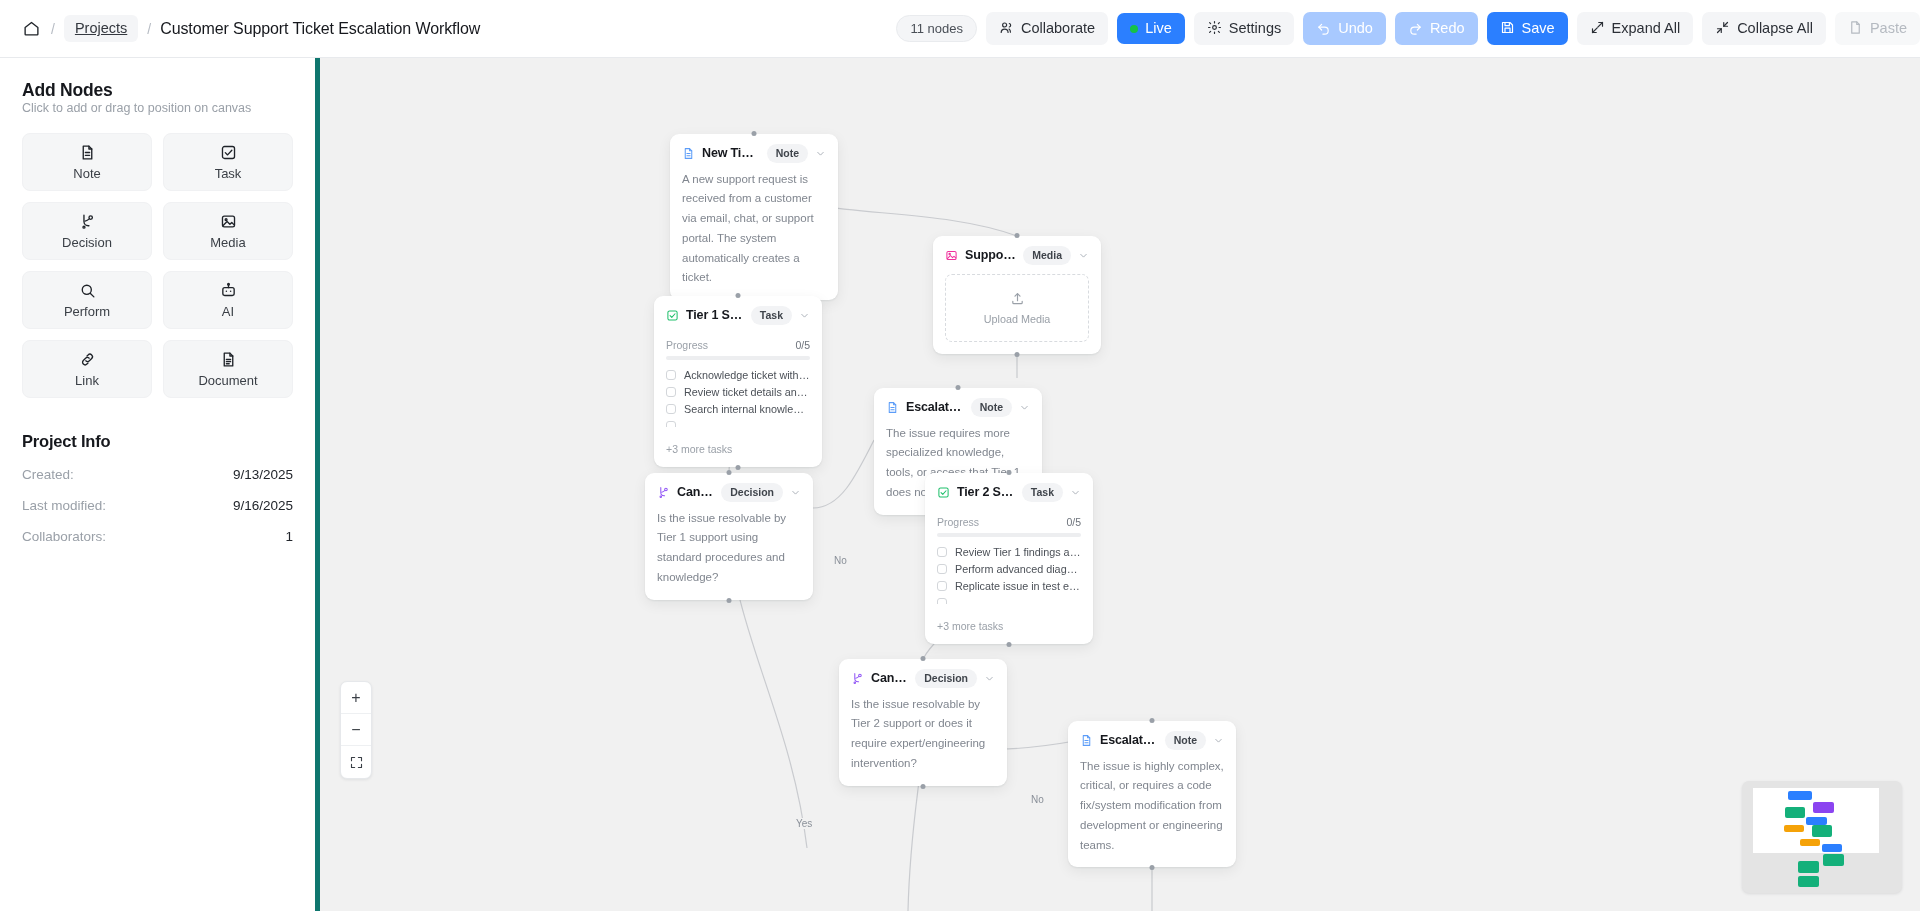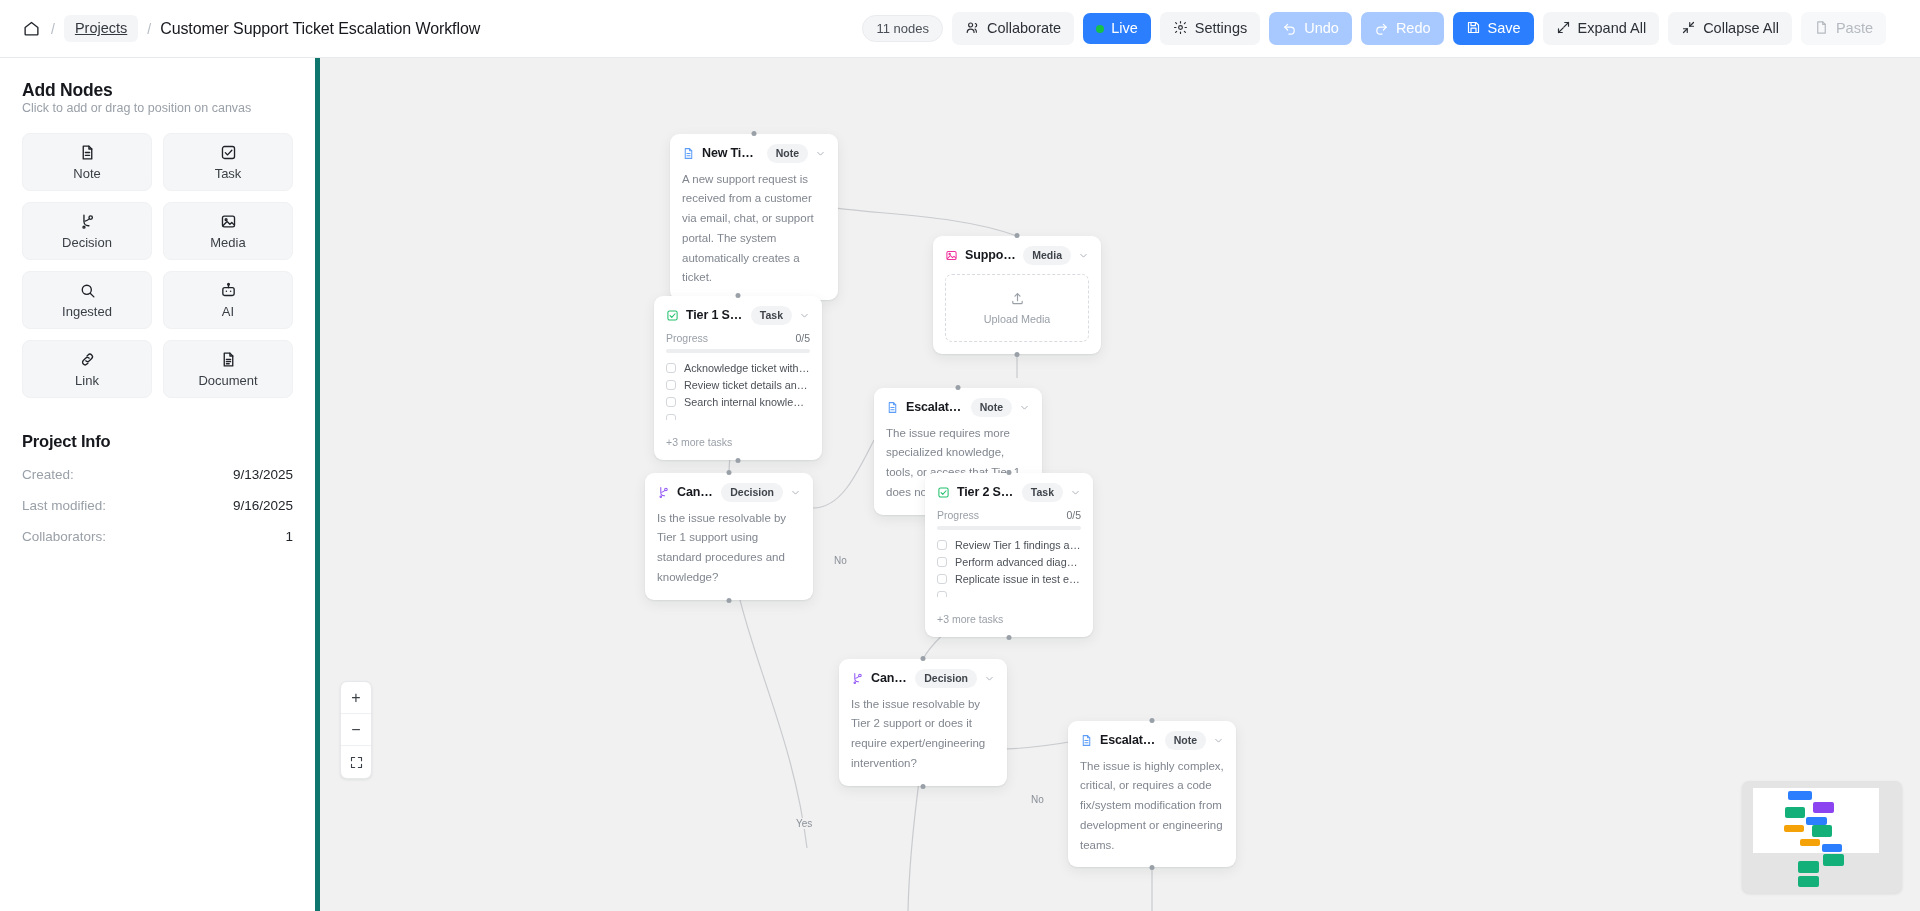--- a/index.html
+++ b/index.html
@@ -18,21 +18,21 @@
   }
   #breadcrumb { display: flex; align-items: center; gap: 9px; padding-left: 20px; }
   .home-ico { width: 22px; height: 22px; display: flex; align-items: center; justify-content: center; color: #1f2329; cursor: pointer; }
   .crumb-sep { color: #b7bcc4; font-size: 14px; }
   .crumb-btn {
     font-size: 14.5px; color: #34383f; background: #f4f5f7;
     padding: 6px 11px; border-radius: 6px; cursor: pointer; line-height: 1; text-decoration: underline;
   }
   #doc-title { font-size: 16px; color: #16181d; font-weight: 400; letter-spacing: -0.1px; }
 
-  #tools { margin-left: auto; display: flex; align-items: center; gap: 9px; padding-right: 34px; }
+  #tools { margin-left: auto; display: flex; align-items: center; gap: 9px; padding-right: 0; }
   .pill {
     font-size: 13px; color: #4a4f57; background: #f4f5f7;
     border: 1px solid #e9ebee; border-radius: 999px; padding: 6px 13px; line-height: 1;
   }
   .tbtn {
     display: flex; align-items: center; gap: 7px;
     font-size: 14.5px; color: #2c3037; background: #f4f5f7;
     border: none; border-radius: 7px; padding: 8px 13px;
     cursor: pointer; line-height: 1; font-family: inherit; white-space: nowrap; justify-content: center;
   }
@@ -95,21 +95,21 @@
 
   
   .port {
     position: absolute; width: 5px; height: 5px; border-radius: 50%;
     background: #9aa0a8; left: 50%; transform: translateX(-50%);
   }
   .port.top { top: -3px; }
   .port.bot { bottom: -3px; }
 
   
-  .prog-row { display: flex; justify-content: space-between; margin-top: 7px; }
+  .prog-row { display: flex; justify-content: space-between; margin-top: 14px; }
   .prog-lbl { font-size: 10.5px; color: #9aa0a8; }
   .prog-val { font-size: 10.5px; color: #6d737b; }
   .prog-bar { height: 4px; border-radius: 3px; background: #edeef0; margin-top: 5px; }
   .task-list { margin-top: 9px; display: flex; flex-direction: column; gap: 5px; }
   .task-item { display: flex; align-items: center; gap: 8px; }
   .task-cb { flex: none; width: 10px; height: 10px; border: 1px solid #d3d6da; border-radius: 3px; }
   .task-txt {
     font-size: 10.8px; color: #4c5158; white-space: nowrap; overflow: hidden;
     text-overflow: ellipsis;
   }
@@ -310,21 +310,21 @@
         </span>
         <span class="nb-label">Media</span>
       </div>
       <div class="node-btn">
         <span class="nb-ico">
           <svg width="17" height="17" viewBox="0 0 24 24" fill="none" stroke="currentColor" stroke-width="1.9" stroke-linecap="round" stroke-linejoin="round">
             <circle cx="11" cy="11" r="6.4"></circle>
             <path d="M15.8 15.8 21 21"></path>
           </svg>
         </span>
-        <span class="nb-label">Ingested</span>
+        <span class="nb-label">Perform</span>
       </div>
       <div class="node-btn">
         <span class="nb-ico">
           <svg width="17" height="17" viewBox="0 0 24 24" fill="none" stroke="currentColor" stroke-width="1.9" stroke-linecap="round" stroke-linejoin="round">
             <rect x="4" y="8" width="16" height="11" rx="2.6"></rect>
             <path d="M12 4.2V8"></path>
             <circle cx="12" cy="3.2" r="1.2"></circle>
             <circle cx="9" cy="13" r="1.1" fill="currentColor" stroke="none"></circle>
             <circle cx="15" cy="13" r="1.1" fill="currentColor" stroke="none"></circle>
           </svg>

